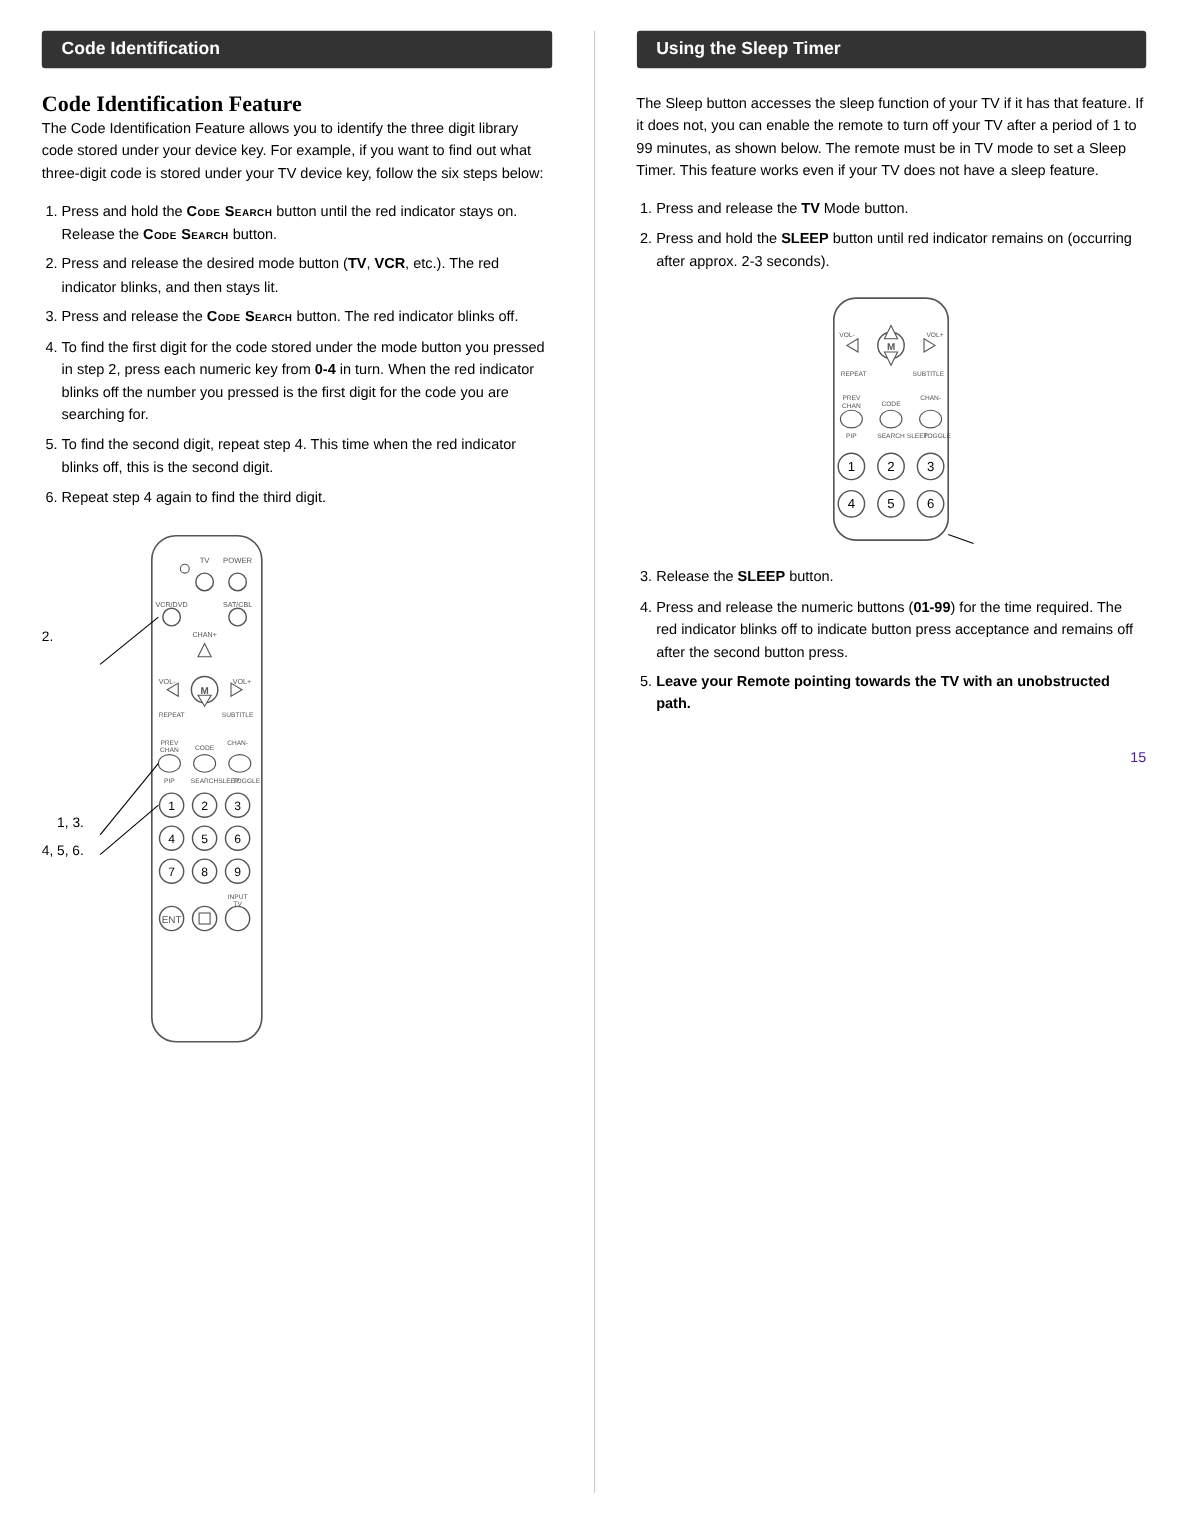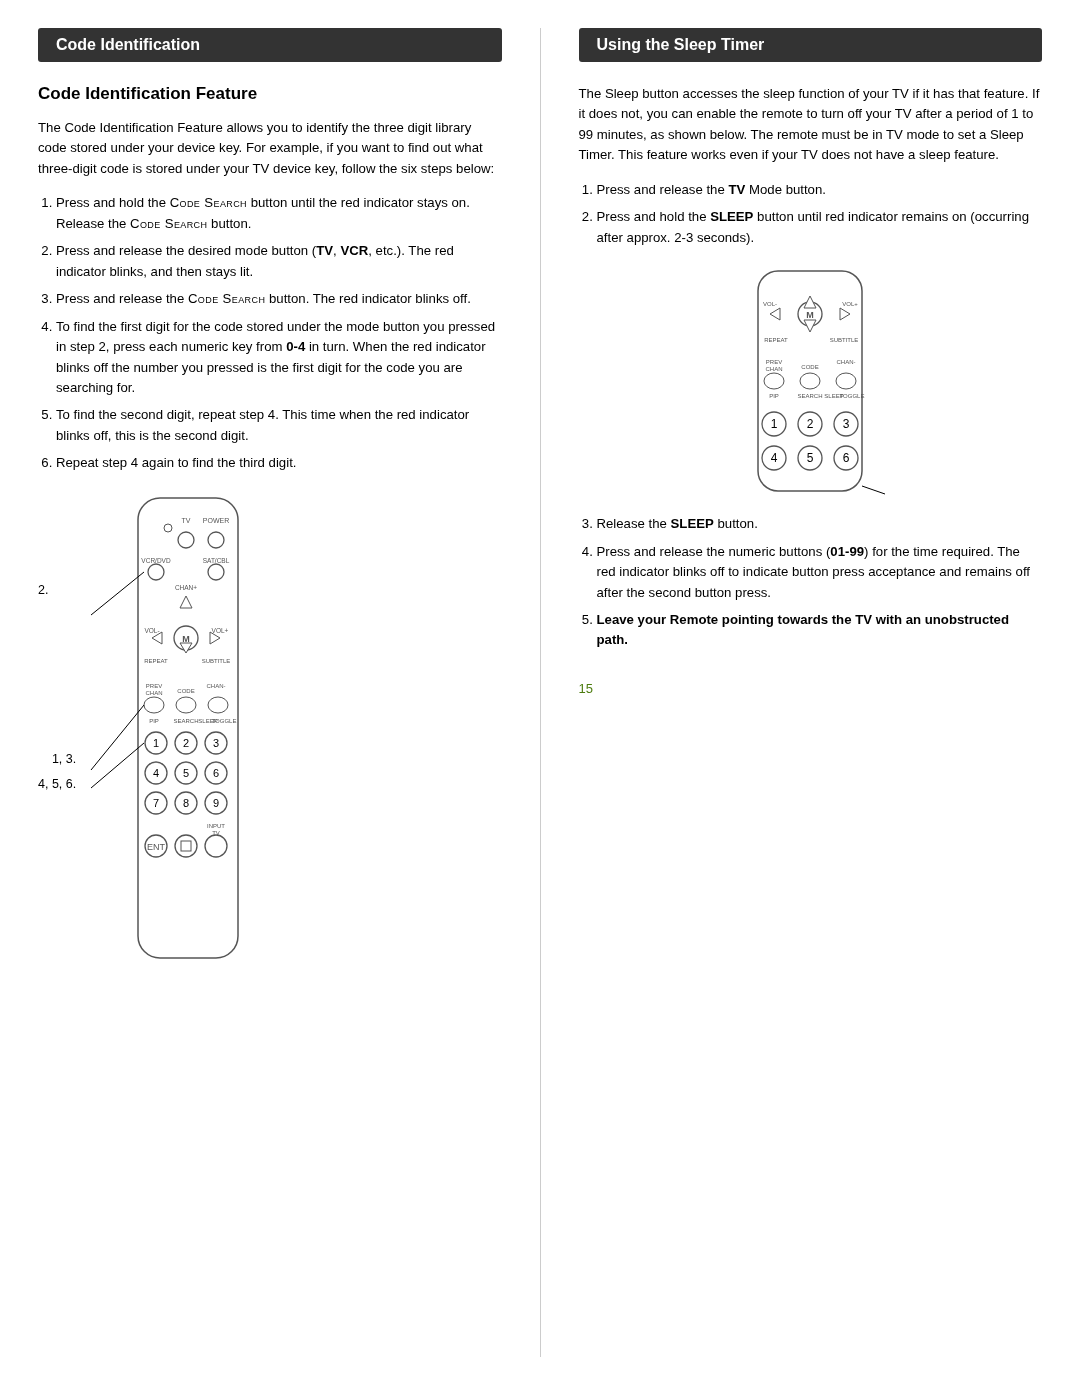--- a/index.html
+++ b/index.html
@@ -29,49 +29,49 @@
     .section-header {
       background: #333;
       color: #fff;
       font-size: 16px;
       font-weight: bold;
       padding: 8px 18px;
       margin-bottom: 22px;
       border-radius: 3px;
     }
     .subsection-title {
-      font-size: 17px;
+      font-size: 20px;
       font-weight: bold;
-      margin-bottom: 14px;
+      font-family: Liberation Serif, serif;
     }
     .body-text {
       font-size: 13.2px;
       line-height: 1.55;
       margin-bottom: 14px;
     }
     .ordered-list {
       margin-left: 18px;
       margin-bottom: 14px;
     }
     .ordered-list li {
       font-size: 13.2px;
       line-height: 1.55;
       margin-bottom: 7px;
     }
     .bold { font-weight: bold; }
     .small-caps {
       font-variant: small-caps;
-      font-weight: normal;
+      font-weight: bold;
       letter-spacing: 0.03em;
     }
     .page-number {
-      text-align: left;
+      text-align: right;
       font-size: 13px;
       margin-top: 30px;
-      color: #4d7c0f;
+      color: #4c1d95;
     }
     .diagram-container {
       position: relative;
       display: flex;
       align-items: flex-start;
       margin: 10px 0 10px 0;
     }
     .diagram-labels {
       display: flex;
       flex-direction: column;

